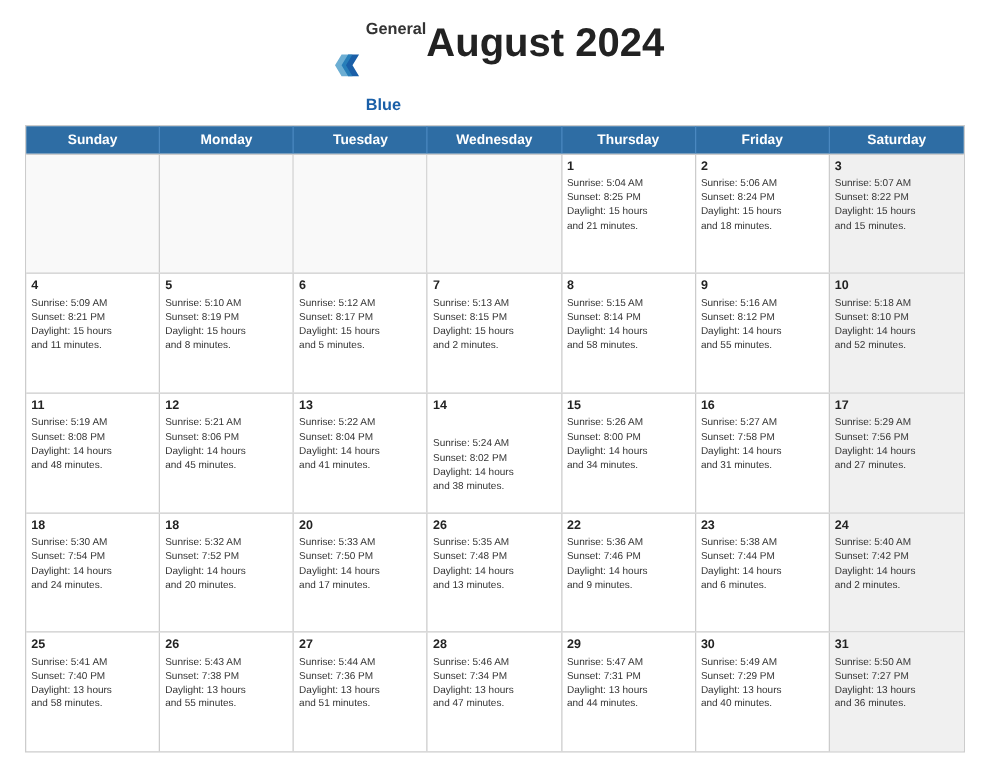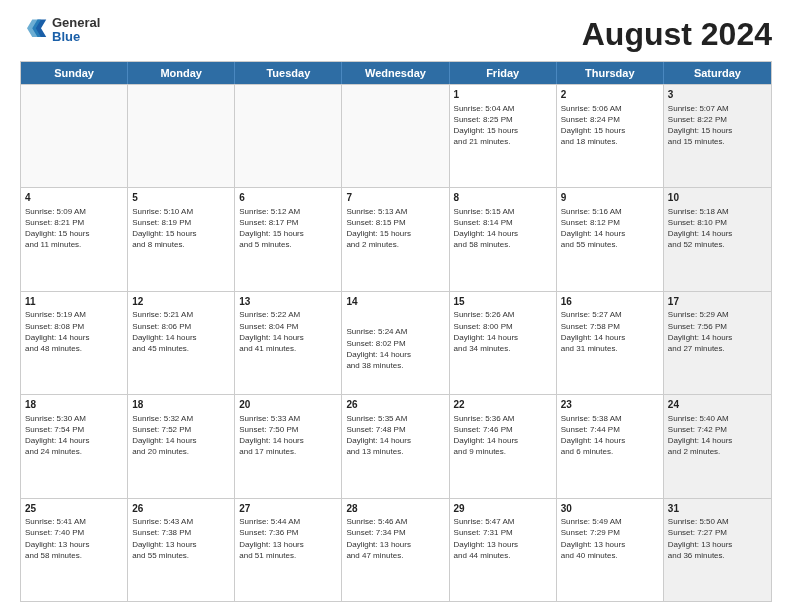--- a/index.html
+++ b/index.html
@@ -12,38 +12,38 @@
     }
     .page {
       width: 792px;
       height: 612px;
       padding: 16px 20px 10px 20px;
       display: flex;
       flex-direction: column;
     }
     .header {
       display: flex;
-      justify-content: space-between;
+      justify-content: center;
       align-items: flex-start;
       margin-bottom: 8px;
     }
     .logo {
       display: flex;
       align-items: center;
       gap: 4px;
     }
     .logo-text {
       display: flex;
       flex-direction: column;
       font-size: 13px;
       font-weight: bold;
       line-height: 1.1;
     }
     .logo-text span:first-child { color: #333; }
-    .logo-text span:last-child { color: #1a5fa8; }
+    .logo-text span:last-child { color: #1a5fa8; margin-top: 47px; }
     .logo-icon {
       width: 28px;
       height: 28px;
     }
     .title-block {
       text-align: right;
     }
     .main-title {
       font-size: 32px;
       font-weight: bold;
@@ -128,22 +128,22 @@
       <div class="main-title">August 2024</div>
     </div>
   </div>
 
   <div class="calendar">
     <div class="cal-header">
         <div class="cal-header-cell">Sunday</div>
         <div class="cal-header-cell">Monday</div>
         <div class="cal-header-cell">Tuesday</div>
         <div class="cal-header-cell">Wednesday</div>
+        <div class="cal-header-cell">Thursday</div>
         <div class="cal-header-cell">Friday</div>
-        <div class="cal-header-cell">Thursday</div>
         <div class="cal-header-cell">Saturday</div>
       </div>
     <div class="cal-body">
         <div class="cal-row">
           <div class="cal-cell empty"></div>
           <div class="cal-cell empty"></div>
           <div class="cal-cell empty"></div>
           <div class="cal-cell empty"></div>
           <div class="cal-cell">
             <span class="day-num">1</span>

